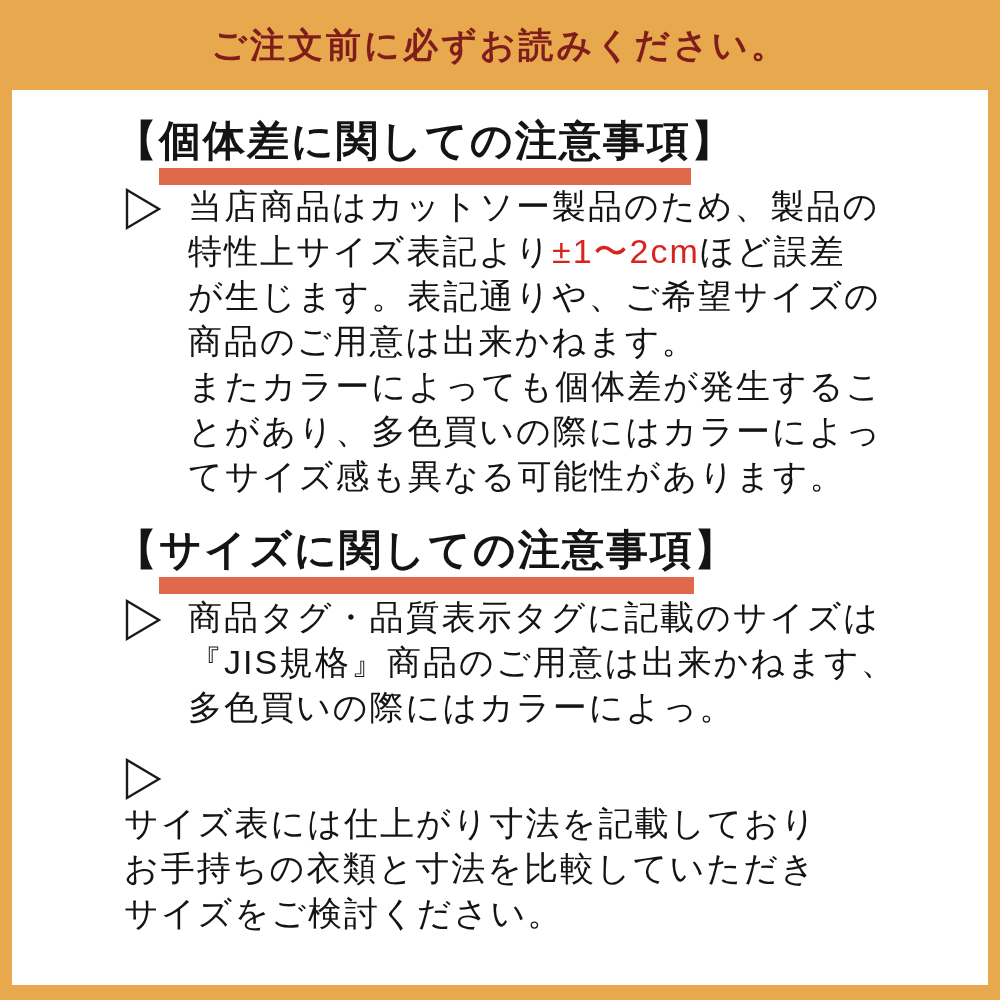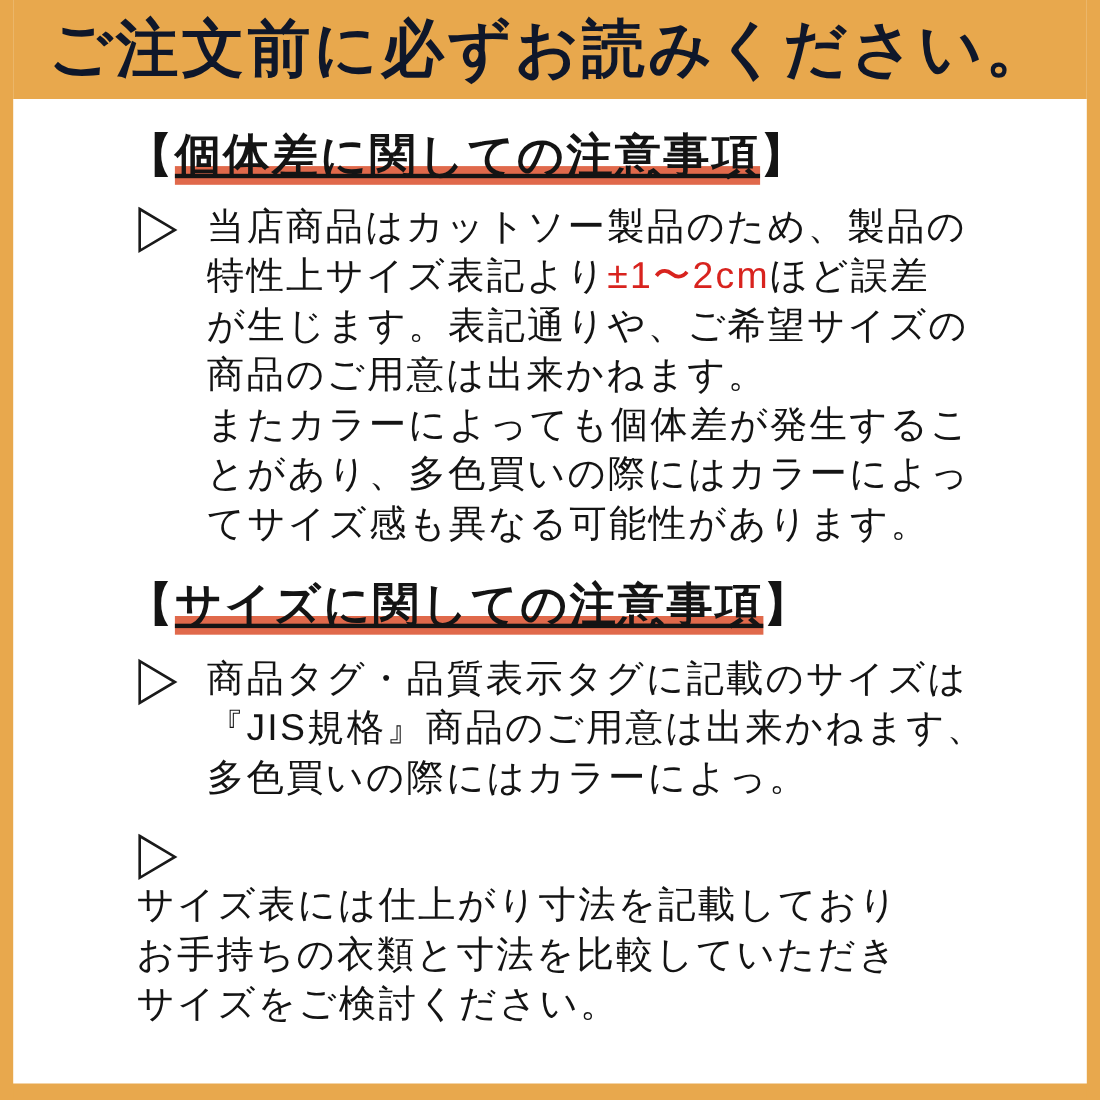--- a/index.html
+++ b/index.html
@@ -22,41 +22,40 @@
     overflow:hidden;
     color:var(--ink);
   }
   .banner{
     height:90px;
     margin:0 -12px;              
     background:var(--orange);
     display:flex;align-items:center;justify-content:center;
   }
   .banner-title{
-    color:#0f172a;
-    font-size:57px;
+    color:#7f1d1d;
+    font-size:35px;
     font-weight:700;
     letter-spacing:3px;
     white-space:nowrap;
   }
   .section-heading{
     margin:22px 0 0 103px;
     font-size:42px;
     line-height:58px;
     font-weight:700;
     letter-spacing:2px;
     white-space:nowrap;
   }
   .section-heading .hl{
     background-image:linear-gradient(var(--underline),var(--underline));
     background-size:100% 17px;
     background-position:left bottom;
     background-repeat:no-repeat;
-    padding-bottom:4px;
-    text-decoration:underline;
+    padding-bottom:21px;
   }
   .bullet-row{
     display:flex;
     align-items:flex-start;
     margin:14px 90px 0 112px;
   }
   .bullet-row.b2{margin-top:16px;}
   .bullet-row.b3{margin-top:24px;flex-direction:column;}
   .bullet-icon{
     flex:0 0 auto;

